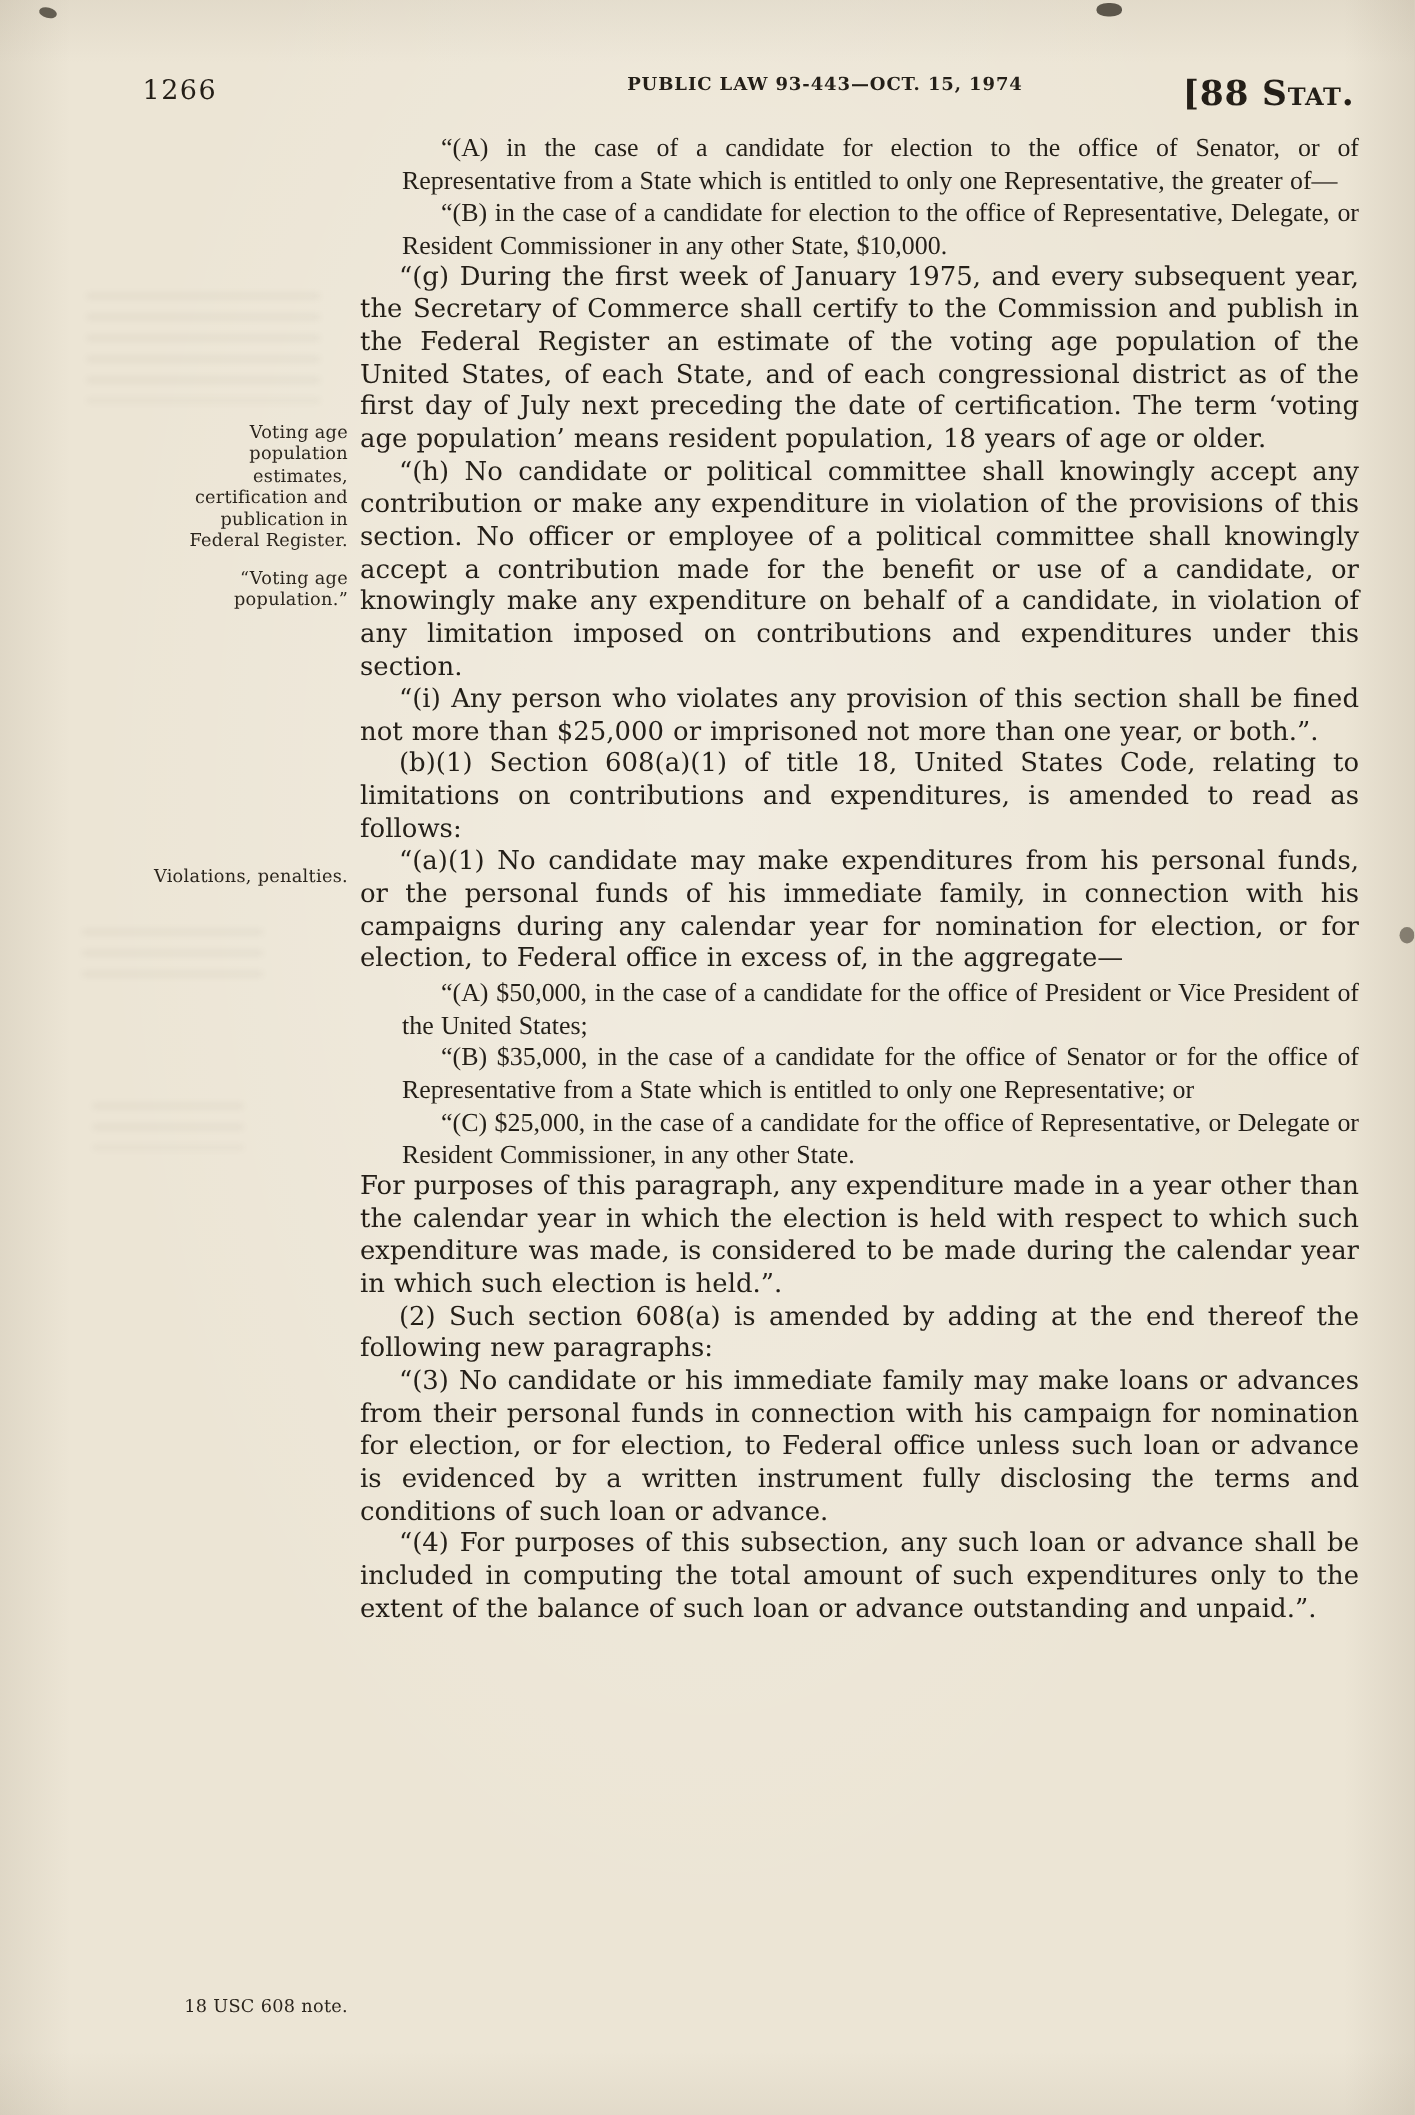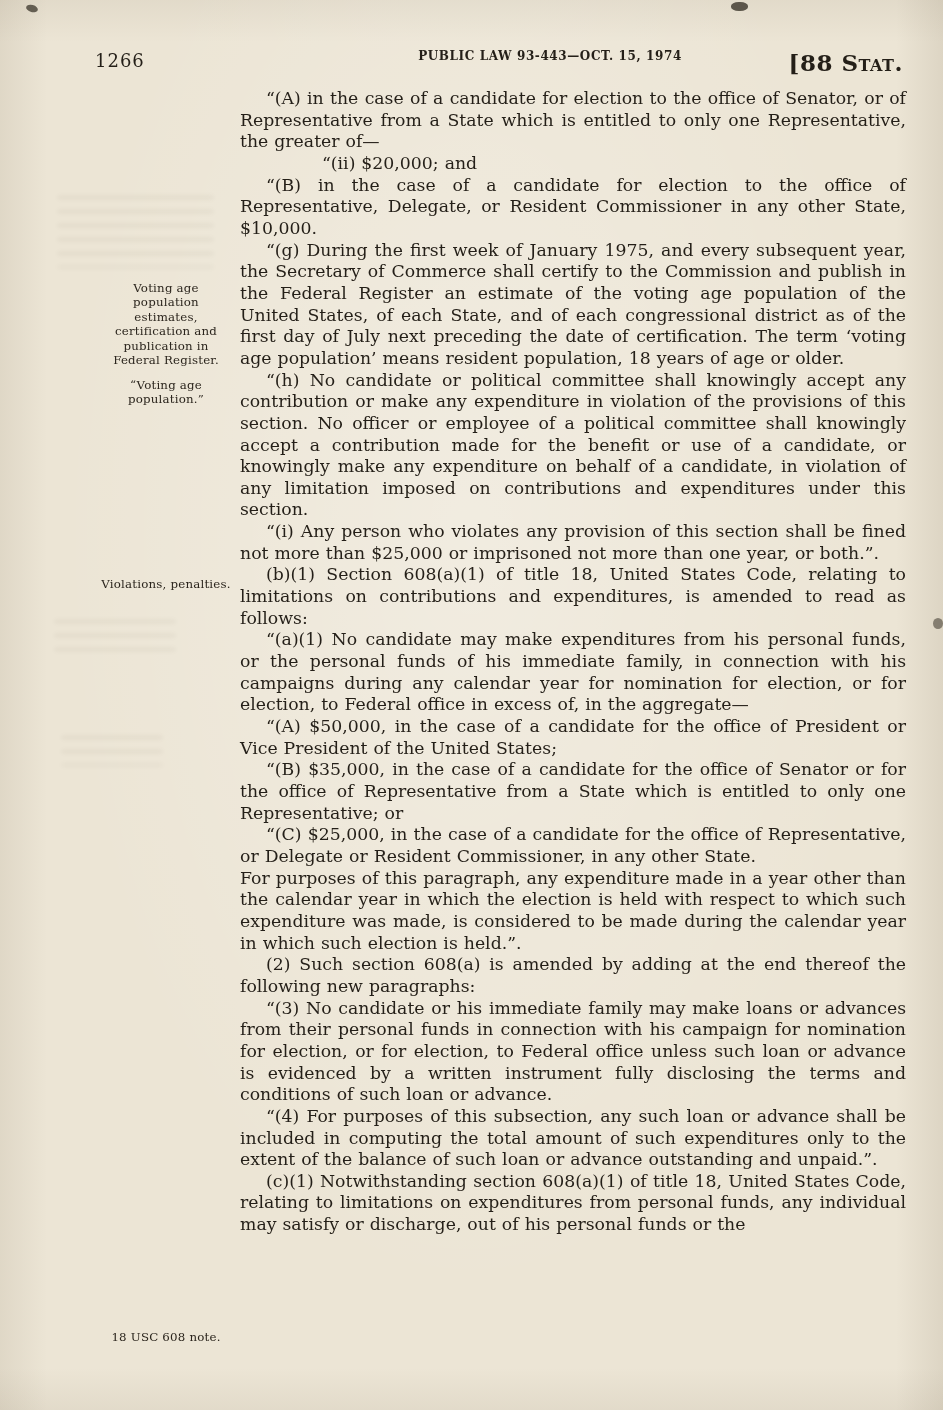--- a/index.html
+++ b/index.html
@@ -32,38 +32,38 @@
   }
   .header-stat {
     position: absolute; right: 40px; top: 0;
     font-weight: bold; font-size: 23px; font-variant: small-caps; letter-spacing: 0.5px;
   }
 
   
   .margin-note {
     position: absolute; left: 100px; width: 132px;
     font-size: 11.8px; line-height: 14.4px; letter-spacing: 0.2px;
-    color: #2b251d; text-align: center;
+    color: #2b251d; text-align: right;
   }
   .note-0 { top: 281px; }
   .note-1 { top: 378px; }
   .note-2 { top: 577px; }
   .note-3 { top: 1330px; }
 
   
   .text-column {
     position: absolute; left: 240px; top: 88px; width: 666px;
     font-size: 17.3px; line-height: 21.65px;
     text-align: justify; word-spacing: 0.5px;
     color: #241f18;
   }
   .text-column p { margin: 0; padding: 0; }
   p.L0  { text-indent: 26px; }             
   p.L0f { text-indent: 0; }                
-  p.L1  { text-indent: 26px; }  
+  p.L1  { margin-left: 28px; text-indent: 26px; font-family: Liberation Serif, serif; }  
   p.L2  { margin-left: 56px; text-indent: 26px; }  
 
   
   .speck { position: absolute; background: #3a342a; }
   .speck-1 { left: 26px;  top: 5px;   width: 12px; height: 7px;  opacity: .75; border-radius: 50%; transform: rotate(14deg); }
   .speck-2 { left: 731px; top: 2px;   width: 17px; height: 9px;  opacity: .8;  border-radius: 45%; }
   .speck-3 { left: 933px; top: 618px; width: 10px; height: 11px; opacity: .55; border-radius: 50%; }
 
   .ghost {
     position: absolute; filter: blur(2px); opacity: .33;
@@ -91,30 +91,28 @@
     <span class="header-stat">[88 Stat.</span>
   </header>
 
   <aside class="margin-note note-0">Voting age population estimates, certification and publication in Federal Register.</aside>
   <aside class="margin-note note-1">“Voting age population.”</aside>
   <aside class="margin-note note-2">Violations, penalties.</aside>
   <aside class="margin-note note-3">18 USC 608 note.</aside>
 
   <main class="text-column">
     <p class="L1">“(A) in the case of a candidate for election to the office of Senator, or of Representative from a State which is entitled to only one Representative, the greater of—</p>
-    <p class="L2">“(ii) $20,000; and</p>
     <p class="L1">“(B) in the case of a candidate for election to the office of Representative, Delegate, or Resident Commissioner in any other State, $10,000.</p>
     <p class="L0">“(g) During the first week of January 1975, and every subsequent year, the Secretary of Commerce shall certify to the Commission and publish in the Federal Register an estimate of the voting age population of the United States, of each State, and of each congressional district as of the first day of July next preceding the date of certification. The term ‘voting age population’ means resident population, 18 years of age or older.</p>
     <p class="L0">“(h) No candidate or political committee shall knowingly accept any contribution or make any expenditure in violation of the provisions of this section. No officer or employee of a political committee shall knowingly accept a contribution made for the benefit or use of a candidate, or knowingly make any expenditure on behalf of a candidate, in violation of any limitation imposed on contributions and expenditures under this section.</p>
     <p class="L0">“(i) Any person who violates any provision of this section shall be fined not more than $25,000 or imprisoned not more than one year, or both.”.</p>
     <p class="L0">(b)(1) Section 608(a)(1) of title 18, United States Code, relating to limitations on contributions and expenditures, is amended to read as follows:</p>
     <p class="L0">“(a)(1) No candidate may make expenditures from his personal funds, or the personal funds of his immediate family, in connection with his campaigns during any calendar year for nomination for election, or for election, to Federal office in excess of, in the aggregate—</p>
     <p class="L1">“(A) $50,000, in the case of a candidate for the office of President or Vice President of the United States;</p>
     <p class="L1">“(B) $35,000, in the case of a candidate for the office of Senator or for the office of Representative from a State which is entitled to only one Representative; or</p>
     <p class="L1">“(C) $25,000, in the case of a candidate for the office of Representative, or Delegate or Resident Commissioner, in any other State.</p>
     <p class="L0f">For purposes of this paragraph, any expenditure made in a year other than the calendar year in which the election is held with respect to which such expenditure was made, is considered to be made during the calendar year in which such election is held.”.</p>
     <p class="L0">(2) Such section 608(a) is amended by adding at the end thereof the following new paragraphs:</p>
     <p class="L0">“(3) No candidate or his immediate family may make loans or advances from their personal funds in connection with his campaign for nomination for election, or for election, to Federal office unless such loan or advance is evidenced by a written instrument fully disclosing the terms and conditions of such loan or advance.</p>
     <p class="L0">“(4) For purposes of this subsection, any such loan or advance shall be included in computing the total amount of such expenditures only to the extent of the balance of such loan or advance outstanding and unpaid.”.</p>
-    <p class="L0">(c)(1) Notwithstanding section 608(a)(1) of title 18, United States Code, relating to limitations on expenditures from personal funds, any individual may satisfy or discharge, out of his personal funds or the</p>
   </main>
 
 </div>
 
 </body></html>

